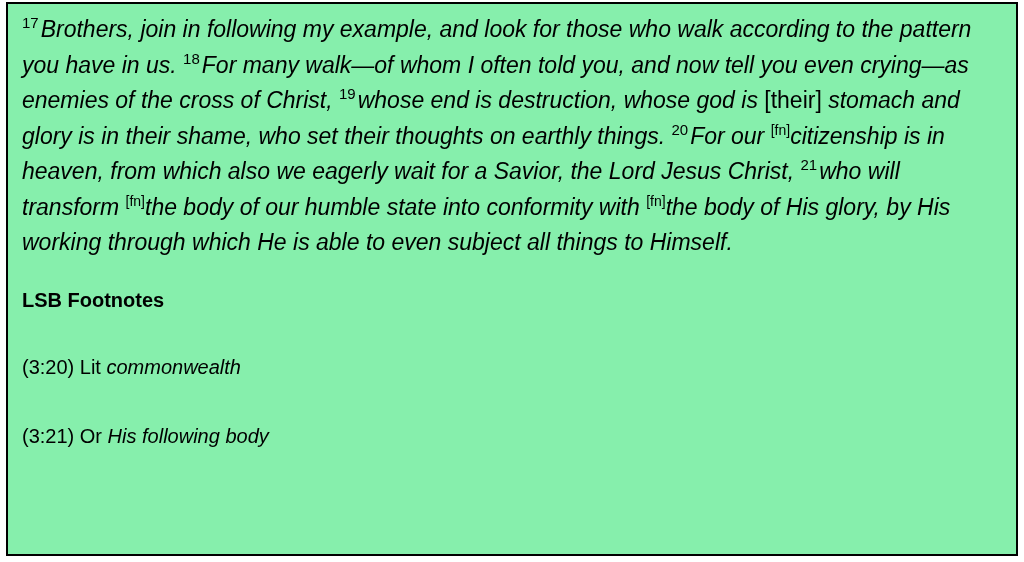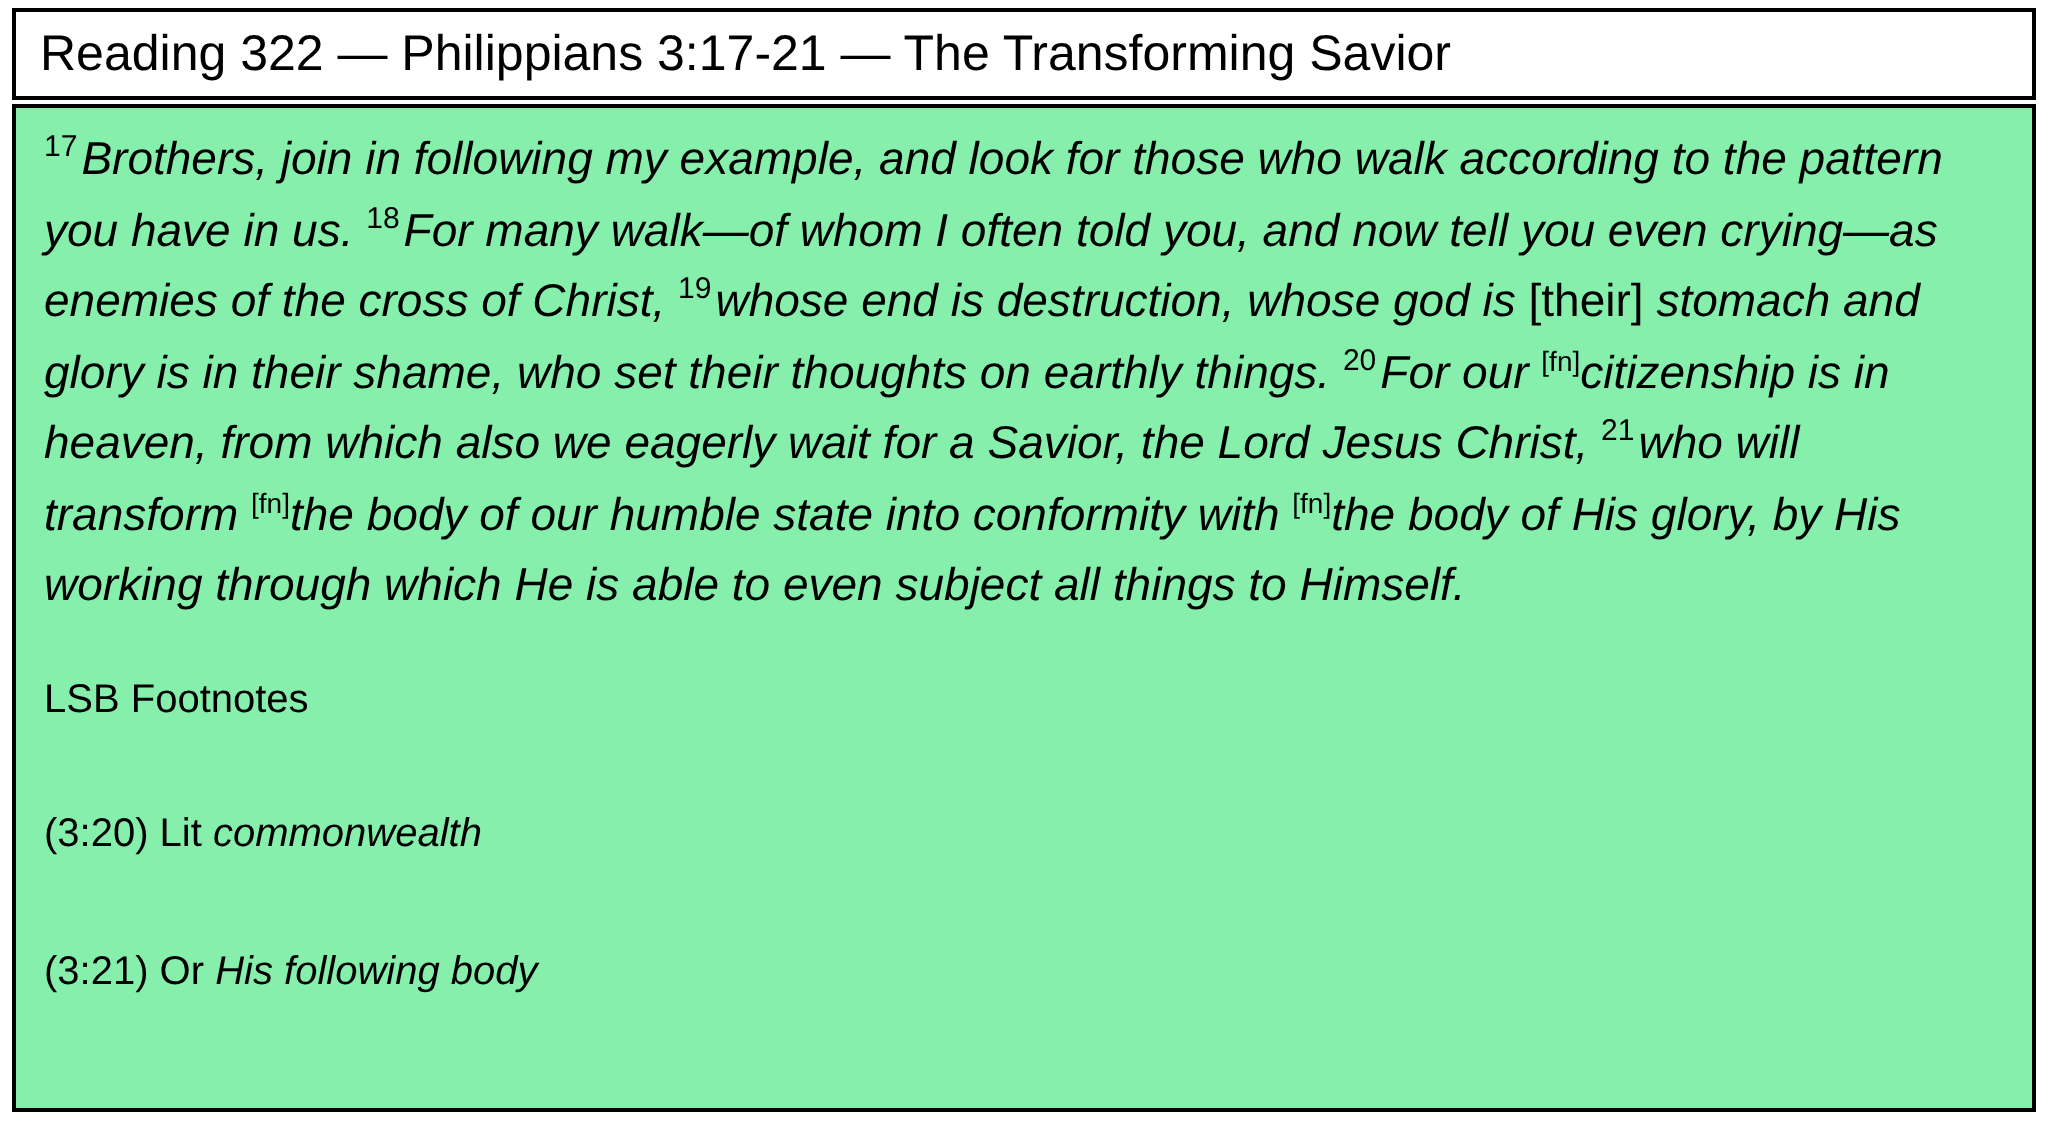--- a/index.html
+++ b/index.html
@@ -66,44 +66,41 @@
     line-height: 0;
   }
   .bracket {
     font-style: normal;
   }
   .footnotes {
     margin-top: 26px;
   }
   .footnotes-title {
     font-size: 20px;
-    font-weight: normal;
+    font-weight: bold;
     line-height: 26px;
     font-style: normal;
     margin-bottom: 2px;
   }
   .footnote-line {
     font-size: 20px;
     line-height: 30px;
     font-style: normal;
     white-space: nowrap;
     margin-top: 39px;
   }
   .footnote-line em {
     font-style: italic;
   }
 </style>
 </head>
 <body>
 
 <div class="page">
 
-  <div class="title-bar">
-    <div class="title-text">Reading 322 — Philippians 3:17-21 — The Transforming Savior</div>
-  </div>
 
   <div class="body-box">
 
     <div class="passage">
       <span class="vnum">17</span><span>Brothers, join in following my example, and look for those who walk according to the pattern you have in us.</span>
       <span class="vnum">18</span><span>For many walk—of whom I often told you, and now tell you even crying—as enemies of the cross of Christ,</span>
       <span class="vnum">19</span><span>whose end is destruction, whose god is</span>
       <span class="bracket">[their]</span>
       <span>stomach and glory is in their shame, who set their thoughts on earthly things.</span>
       <span class="vnum">20</span><span>For our</span>

